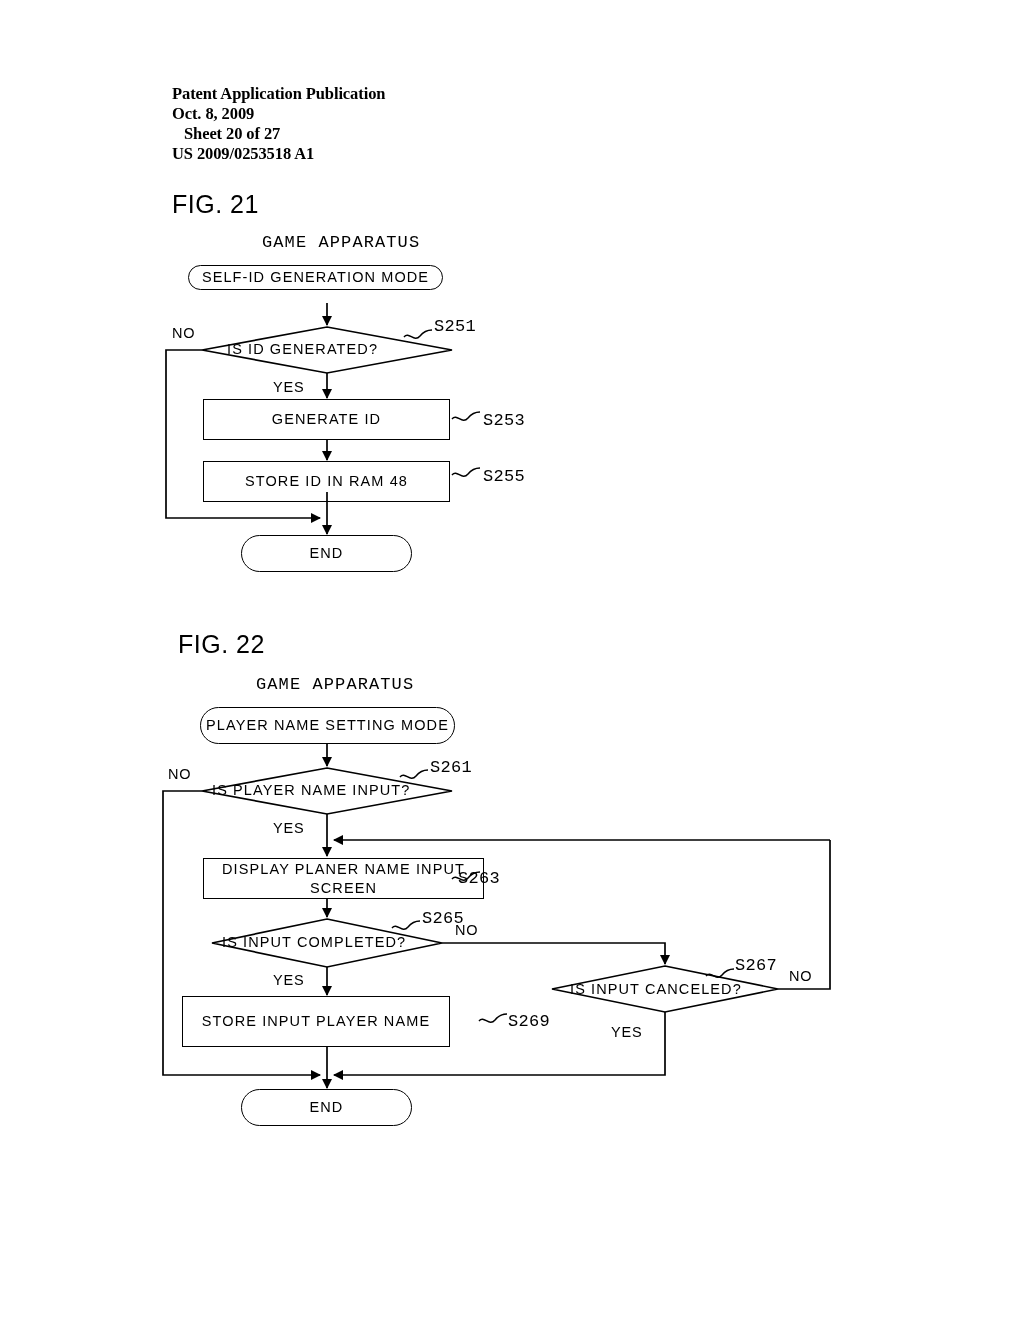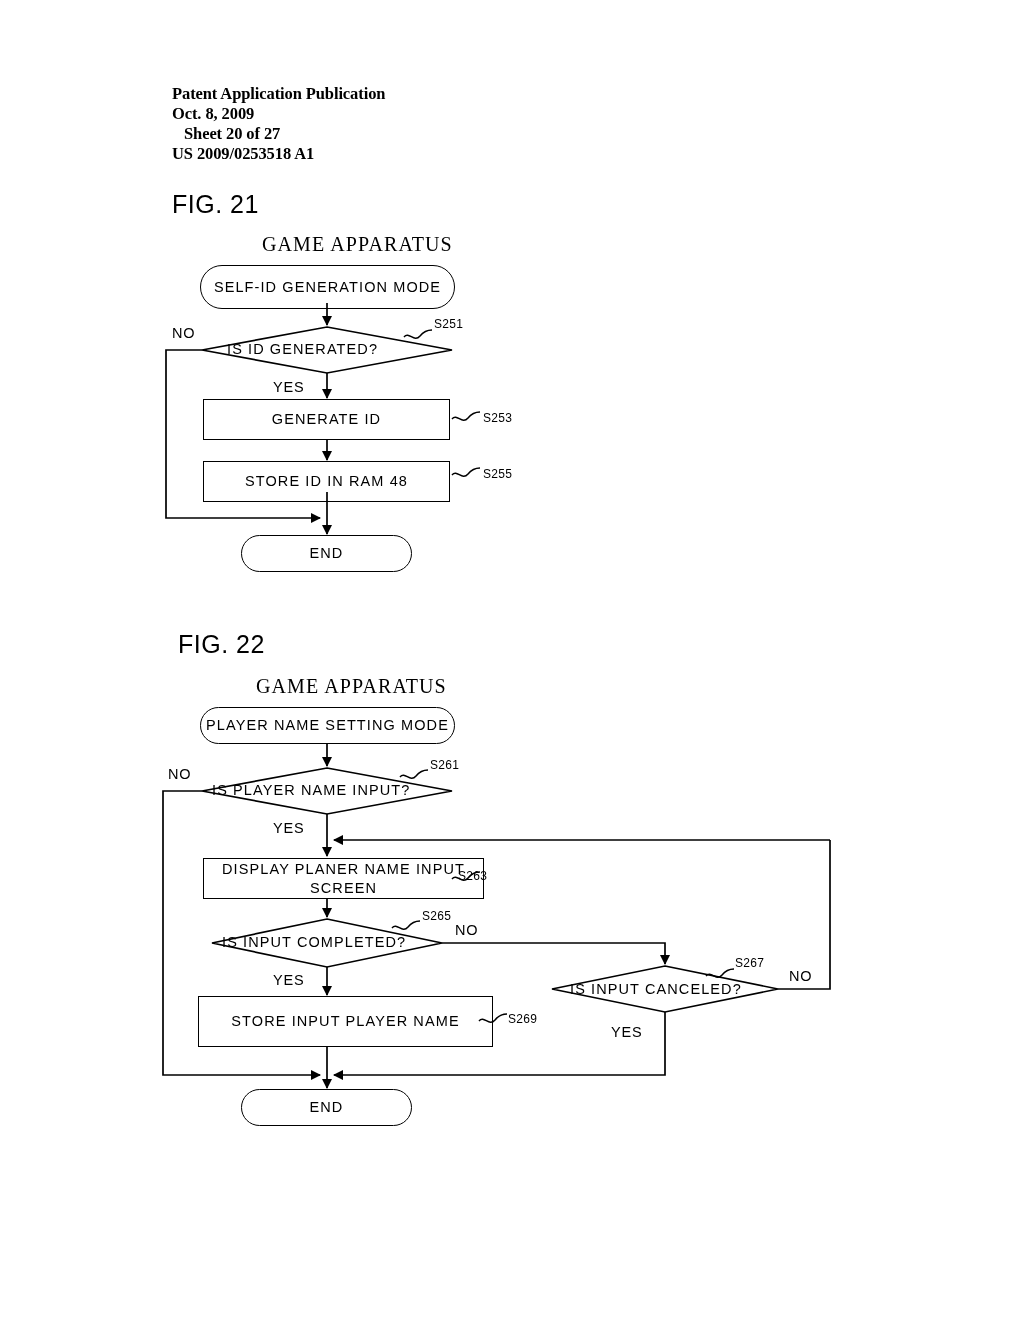--- a/index.html
+++ b/index.html
@@ -42,29 +42,29 @@
   .fig-title {
     position: absolute;
     font-family: "Liberation Sans", sans-serif;
     font-size: 25px;
     font-weight: 400;
     letter-spacing: 0.5px;
     white-space: nowrap;
   }
   .caption {
     position: absolute;
-    font-family: Liberation Serif, serif;
-    font-size: 20px;
+    font-family: Liberation Mono, monospace;
+    font-size: 17px;
     letter-spacing: 1.1px;
     white-space: nowrap;
   }
   .step-id {
     position: absolute;
-    font-family: Liberation Sans, sans-serif;
-    font-size: 12px;
+    font-family: Liberation Mono, monospace;
+    font-size: 17px;
     letter-spacing: 0.3px;
     white-space: nowrap;
   }
   .branch-label {
     position: absolute;
     font-family: "Liberation Sans", sans-serif;
     font-size: 14.5px;
     letter-spacing: 0.8px;
     white-space: nowrap;
   }
@@ -186,21 +186,21 @@
 
     <path d="M 665 1012 L 665 1075 L 334 1075" marker-end="url(#arrow)"></path>
 
   </g>
 </svg>
 
 <div class="fig-title" style="top:190px; left:172px;">FIG. 21</div>
 
 <div class="caption" style="top:233px; left:262px;">GAME APPARATUS</div>
 
-<div class="term" style="top:265px; left:200px; width:255px; height:44px;">
+<div class="term" style="top:265px; left:188px; width:255px; height:25px;">
   <span class="txt">SELF-ID GENERATION MODE</span>
 </div>
 
 <div class="diamond-text" style="top:341px; left:227px; width:200px;">IS ID GENERATED?</div>
 
 <div class="step-id" style="top:317px; left:434px;">S251</div>
 
 <div class="branch-label" style="top:325px; left:172px;">NO</div>
 
 <div class="branch-label" style="top:379px; left:273px;">YES</div>
@@ -253,21 +253,21 @@
 <div class="branch-label" style="top:972px; left:273px;">YES</div>
 
 <div class="diamond-text" style="top:981px; left:570px; width:190px;">IS INPUT CANCELED?</div>
 
 <div class="step-id" style="top:956px; left:735px;">S267</div>
 
 <div class="branch-label" style="top:968px; left:789px;">NO</div>
 
 <div class="branch-label" style="top:1024px; left:611px;">YES</div>
 
-<div class="proc" style="top:996px; left:182px; width:295px; height:51px;margin-left:16px;">
+<div class="proc" style="top:996px; left:182px; width:268px; height:51px;">
   <span class="txt">STORE INPUT PLAYER NAME</span>
 </div>
 
 <div class="step-id" style="top:1012px; left:508px;">S269</div>
 
 <div class="term" style="top:1089px; left:241px; width:171px; height:37px;">
   <span class="txt">END</span>
 </div>
 
 </body></html>

